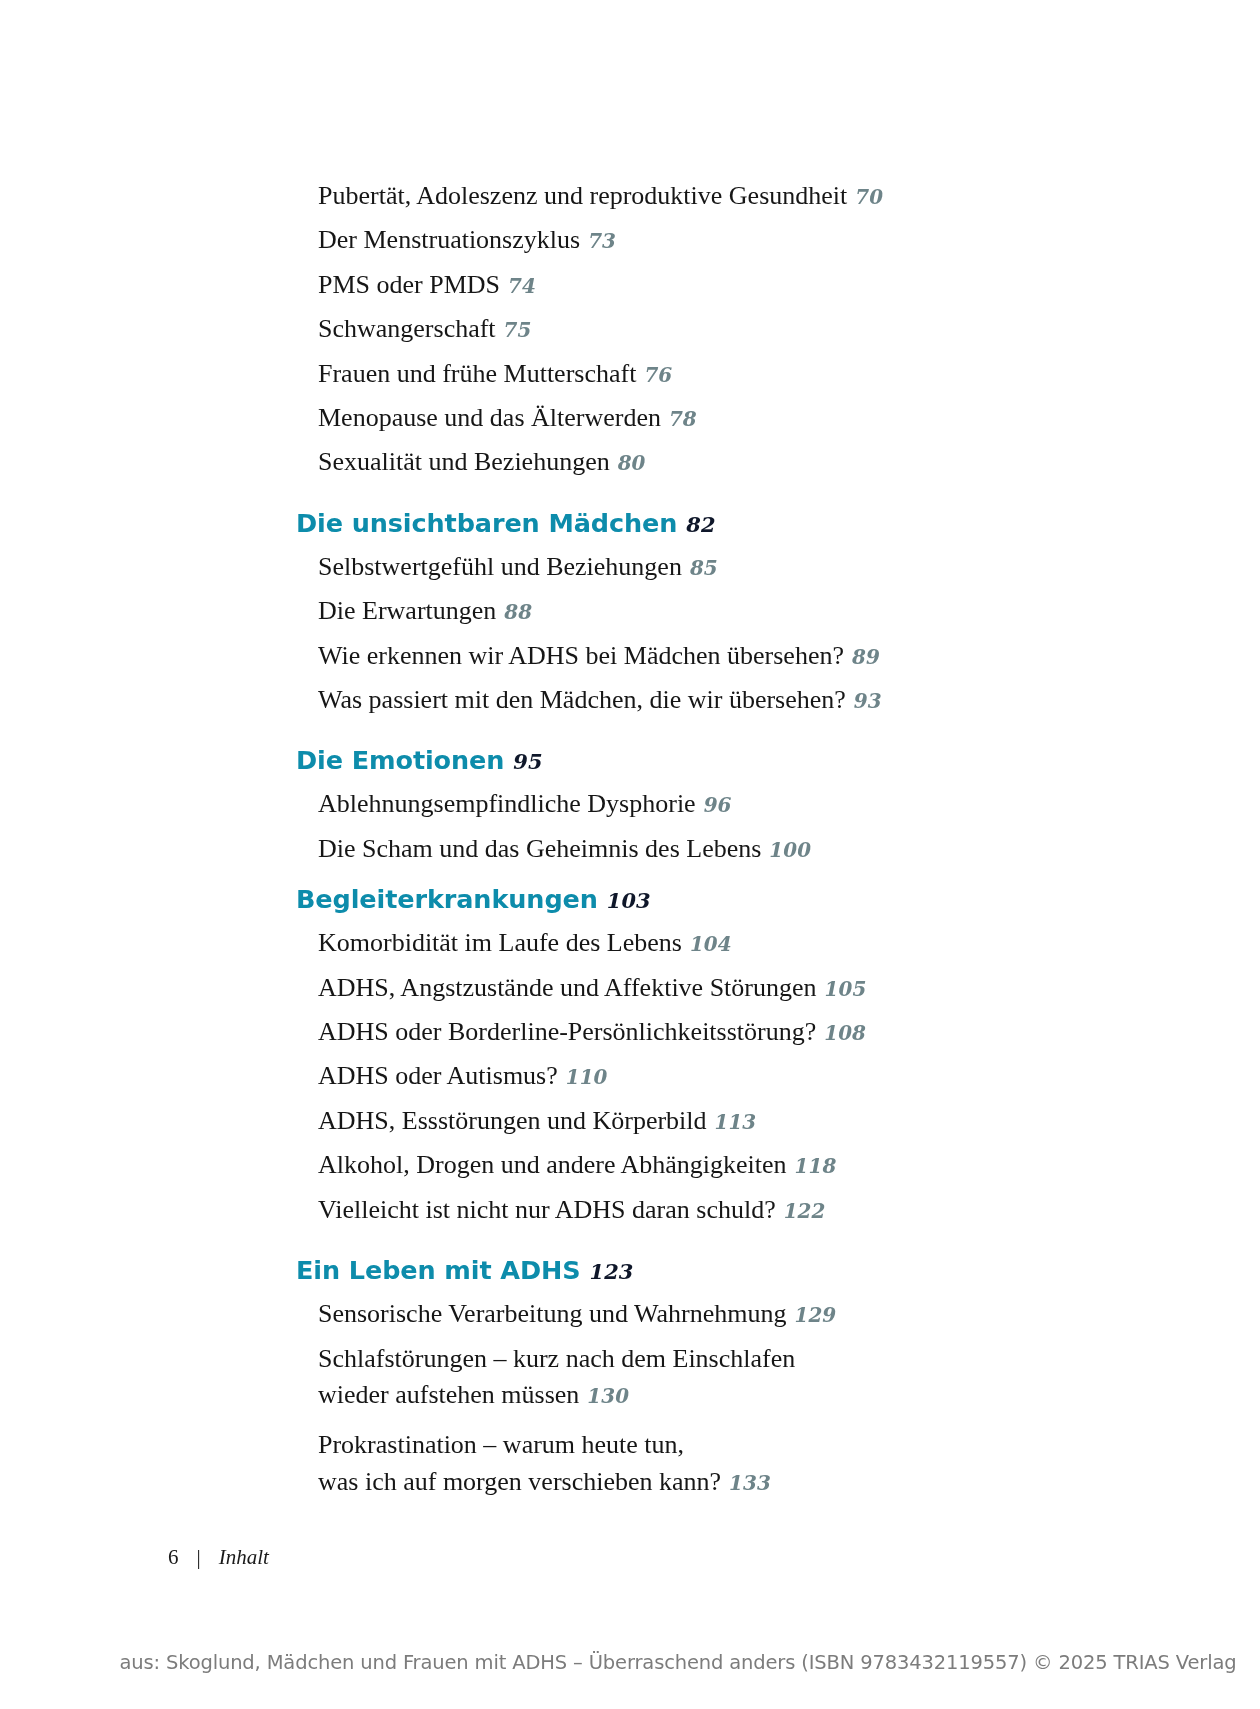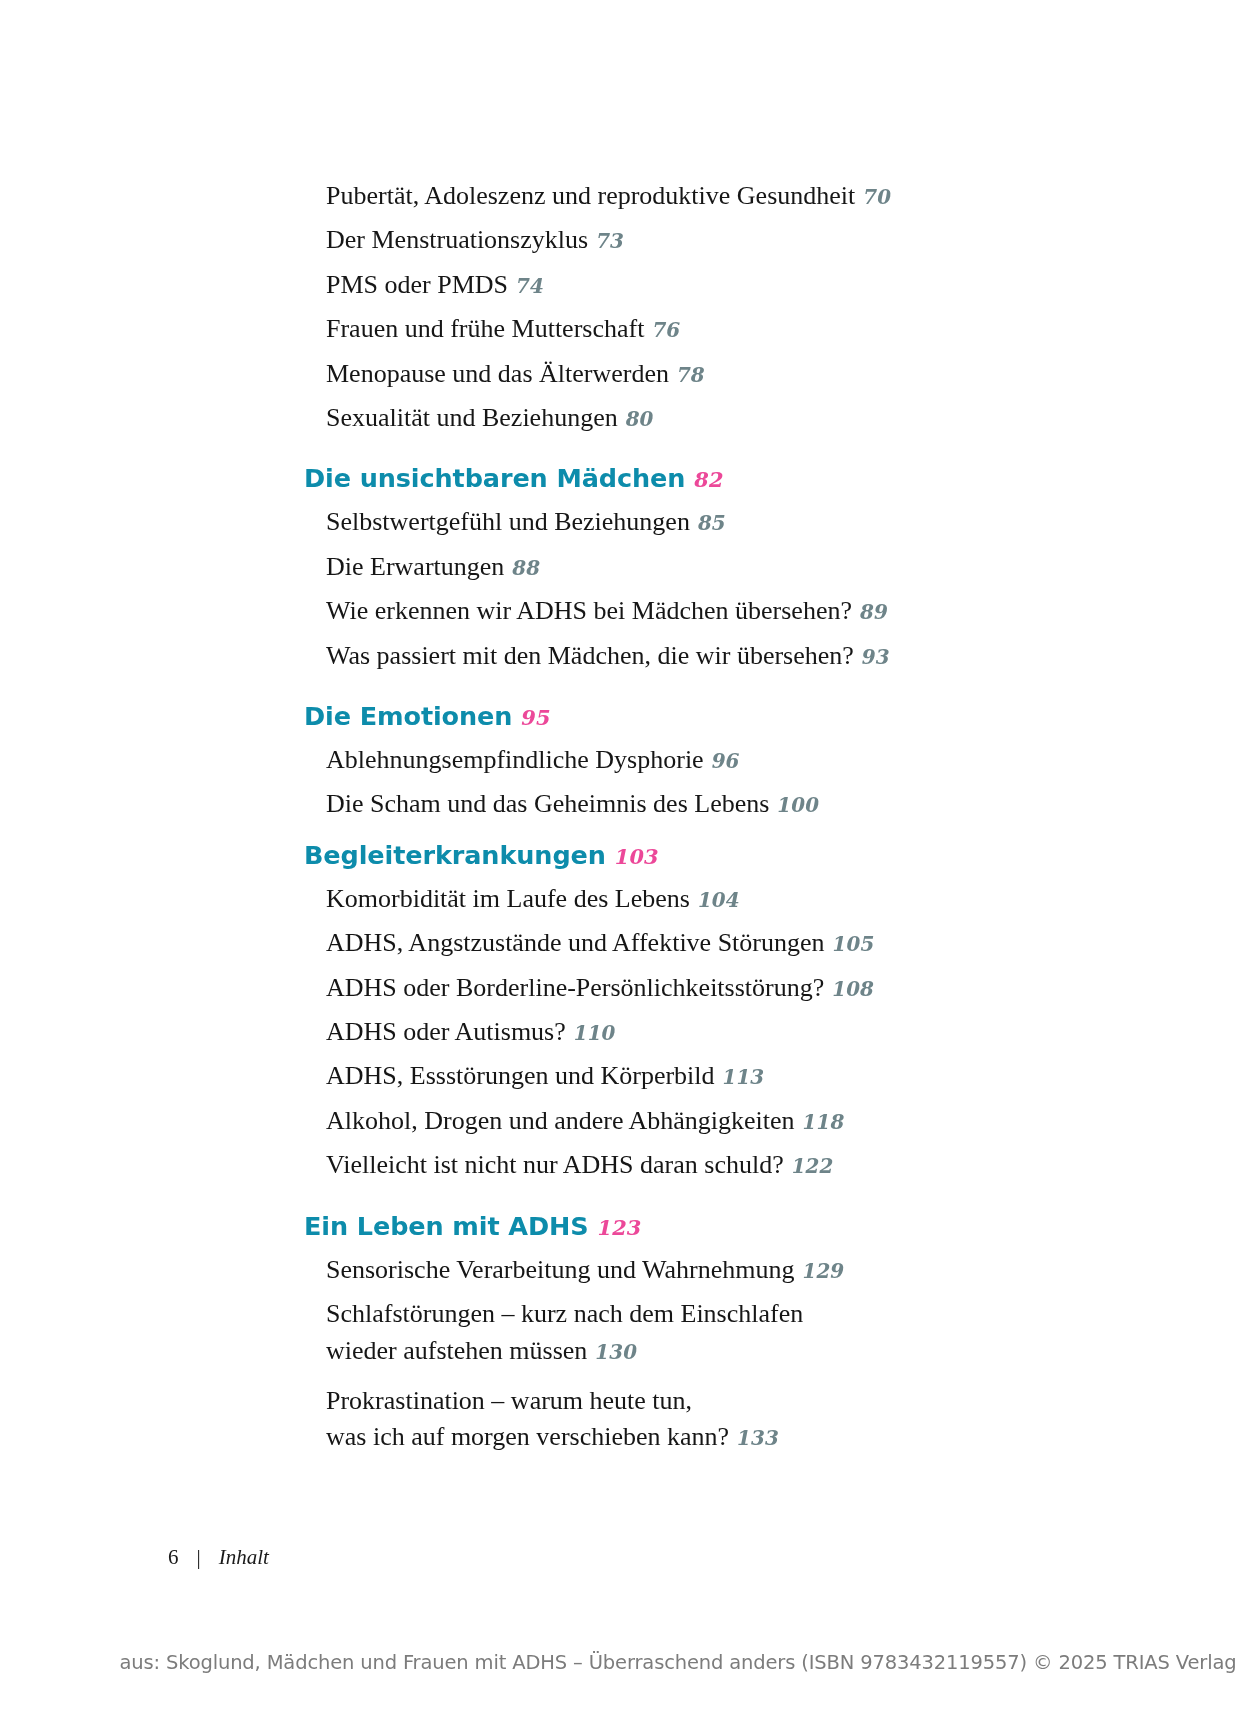--- a/index.html
+++ b/index.html
@@ -21,21 +21,21 @@
     left: 0;
     top: 0;
     width: 1260px;
     height: 1709px;
     overflow: hidden;
   }
 
   
   .toc {
     position: absolute;
-    left: 304px;
+    left: 296px;
     top: 178px;
     width: 830px;
   }
 
   
   .section {
     margin-bottom: 0;
   }
   .section + .section {
     margin-top: 27px;
@@ -53,21 +53,21 @@
     white-space: nowrap;
   }
   .heading.part {
     margin-bottom: 0;
   }
   .heading .pg {
     font-family: "DejaVu Serif", serif;
     font-style: italic;
     font-weight: bold;
     font-size: 21px;
-    color: #ec4899;
+    color: #0f172a;
     margin-left: 9px;
     letter-spacing: 0;
   }
 
   
   .entry {
     font-family: "Liberation Serif", serif;
     font-size: 26px;
     color: #161616;
     line-height: 1.40;
@@ -130,20 +130,21 @@
 </head>
 <body>
 
 <div class="page">
 
   <div class="toc">
       <div class="section">
         <div class="entry"><span>Pubertät, Adoleszenz und reproduktive Gesundheit</span><span class="pg">70</span></div>
         <div class="entry"><span>Der Menstruationszyklus</span><span class="pg">73</span></div>
         <div class="entry"><span>PMS oder PMDS</span><span class="pg">74</span></div>
+        <div class="entry"><span>Schwangerschaft</span><span class="pg">75</span></div>
         <div class="entry"><span>Frauen und frühe Mutterschaft</span><span class="pg">76</span></div>
         <div class="entry"><span>Menopause und das Älterwerden</span><span class="pg">78</span></div>
         <div class="entry"><span>Sexualität und Beziehungen</span><span class="pg">80</span></div>
       </div>
       <div class="section">
         <div class="heading"><span>Die unsichtbaren Mädchen</span><span class="pg">82</span></div>
         <div class="entry"><span>Selbstwertgefühl und Beziehungen</span><span class="pg">85</span></div>
         <div class="entry"><span>Die Erwartungen</span><span class="pg">88</span></div>
         <div class="entry"><span>Wie erkennen wir ADHS bei Mädchen übersehen?</span><span class="pg">89</span></div>
         <div class="entry"><span>Was passiert mit den Mädchen, die wir übersehen?</span><span class="pg">93</span></div>

